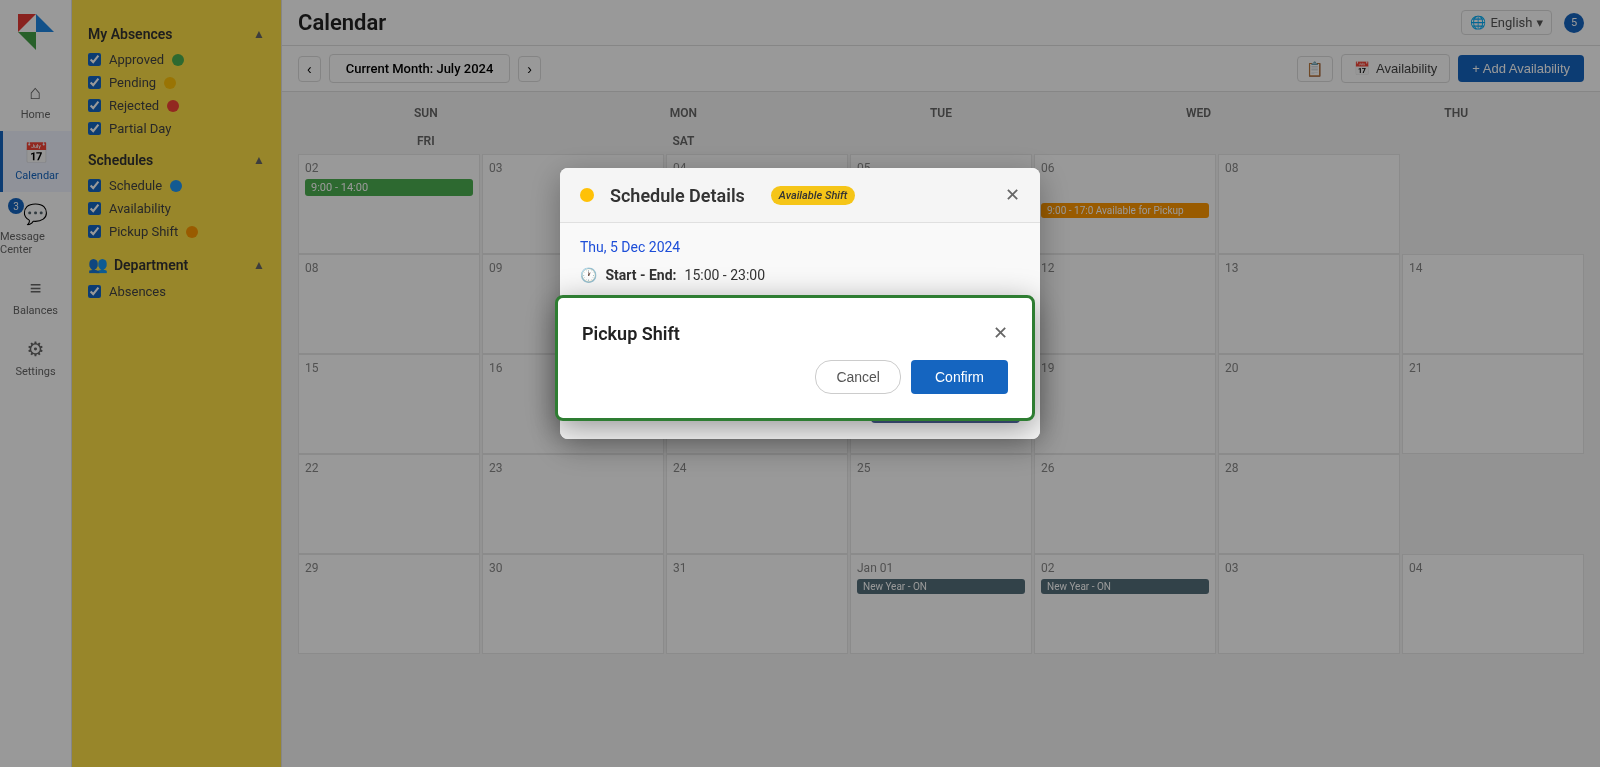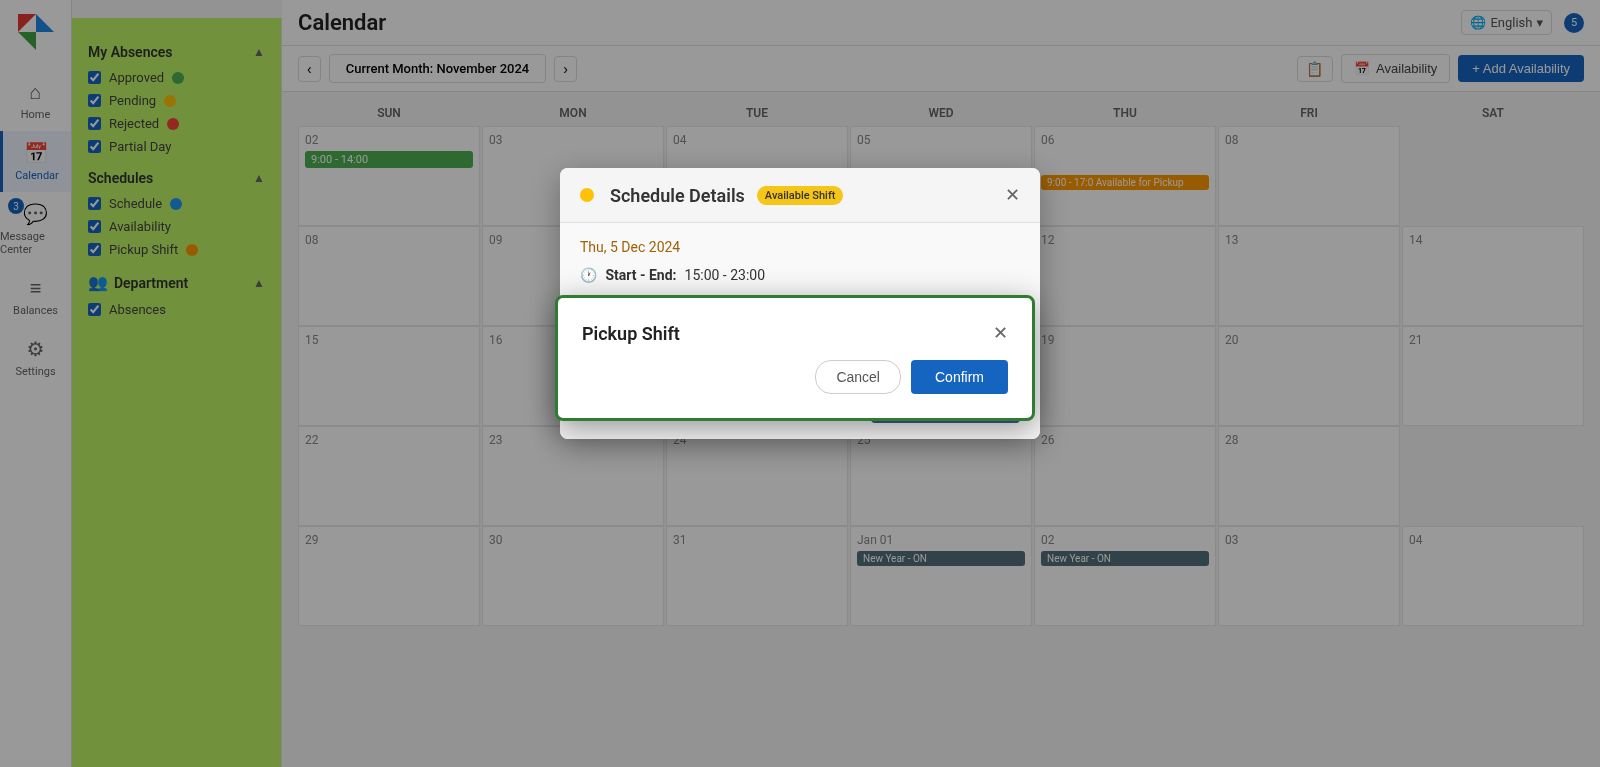--- a/index.html
+++ b/index.html
@@ -8,21 +8,21 @@
     
     .sidebar { width: 72px; background: #fff; display: flex; flex-direction: column; align-items: center; padding-top: 10px; border-right: 1px solid #e0e0e0; z-index: 10; }
     .logo { width: 44px; height: 44px; margin-bottom: 16px; }
     .logo svg { width: 44px; height: 44px; }
     .nav-item { display: flex; flex-direction: column; align-items: center; padding: 10px 0; width: 100%; cursor: pointer; color: #666; font-size: 11px; gap: 4px; }
     .nav-item.active { border-left: 3px solid #1565c0; color: #1565c0; background: #f0f4ff; }
     .nav-item .icon { font-size: 20px; }
     .nav-badge { background: #1565c0; color: white; border-radius: 50%; width: 16px; height: 16px; font-size: 10px; display: flex; align-items: center; justify-content: center; position: relative; top: -8px; left: 8px; }
 
     
-    .left-panel { width: 210px; background: #bef264; border-right: 1px solid #e0e0e0; padding: 16px; overflow-y: auto; margin-top: 18px; }
+    .left-panel { width: 210px; background: #fde047; border-right: 1px solid #e0e0e0; padding: 16px; overflow-y: auto; }
     .section-header { display: flex; justify-content: space-between; align-items: center; margin-bottom: 10px; margin-top: 10px; }
     .section-title { font-size: 14px; font-weight: 600; color: #333; }
     .filter-item { display: flex; align-items: center; gap: 8px; margin-bottom: 8px; font-size: 13px; color: #444; }
     .filter-item input[type="checkbox"] { accent-color: #1565c0; }
     .dot { width: 12px; height: 12px; border-radius: 50%; display: inline-block; }
     .dot-green { background: #4caf50; }
     .dot-yellow { background: #ffc107; }
     .dot-red { background: #f44336; }
     .dot-blue { background: #2196f3; }
     .dot-orange { background: #ff9800; }
@@ -38,41 +38,41 @@
     
     .cal-toolbar { display: flex; align-items: center; padding: 8px 16px; background: #fff; border-bottom: 1px solid #e0e0e0; gap: 8px; }
     .nav-btn { border: 1px solid #ddd; background: #fff; border-radius: 4px; padding: 4px 8px; cursor: pointer; font-size: 14px; }
     .month-label { border: 1px solid #ddd; background: #fff; border-radius: 4px; padding: 6px 16px; font-size: 13px; font-weight: 500; }
     .toolbar-actions { margin-left: auto; display: flex; gap: 8px; align-items: center; }
     .btn-availability { background: #fff; border: 1px solid #ddd; border-radius: 4px; padding: 6px 12px; font-size: 13px; cursor: pointer; display: flex; align-items: center; gap: 6px; color: #444; }
     .btn-primary { background: #1565c0; color: white; border: none; border-radius: 4px; padding: 6px 14px; font-size: 13px; cursor: pointer; }
 
     
     .calendar-grid { flex: 1; overflow-y: auto; padding: 0 16px 16px; }
-    .day-headers { display: grid; grid-template-columns: repeat(7, 1fr); gap: 2px; margin-top: 8px; }
+    .day-headers { display: grid; grid-template-columns: repeat(5, 1fr); gap: 2px; margin-top: 8px; }
     .day-header { text-align: center; font-size: 12px; font-weight: 600; color: #666; padding: 6px 0; text-transform: uppercase; }
     .week-row { display: grid; grid-template-columns: repeat(7, 1fr); gap: 2px; min-height: 100px; }
     .day-cell { background: #fff; border: 1px solid #e8e8e8; padding: 6px; min-height: 100px; }
     .day-num { font-size: 12px; color: #888; margin-bottom: 4px; }
     .event-bar { font-size: 11px; padding: 2px 6px; border-radius: 3px; margin-bottom: 2px; color: #fff; }
     .event-green { background: #4caf50; }
     .event-orange { background: #ff9800; margin-top: 28px; }
     .holiday-bar { background: #546e7a; color: white; font-size: 10px; padding: 2px 6px; border-radius: 3px; margin-bottom: 2px; }
 
     
     .overlay { position: fixed; top: 0; left: 0; width: 100%; height: 100%; background: rgba(0,0,0,0.4); z-index: 100; display: flex; align-items: center; justify-content: center; }
 
     
     .schedule-modal { background: #fff; border-radius: 8px; width: 480px; overflow: hidden; box-shadow: 0 8px 32px rgba(0,0,0,0.3); position: relative; z-index: 101; }
     .schedule-modal-header { background: #f5f5f5; padding: 16px 20px; display: flex; align-items: center; gap: 12px; border-bottom: 1px solid #e0e0e0; }
     .schedule-modal-title { font-size: 18px; font-weight: 600; color: #333; }
     .available-badge { background: #f5c518; color: #333; font-size: 11px; padding: 3px 8px; border-radius: 12px; font-weight: 500; }
     .close-btn { margin-left: auto; background: none; border: none; font-size: 18px; cursor: pointer; color: #666; }
     .schedule-modal-body { padding: 16px 20px; background: #f9f9f9; }
-    .modal-date { font-size: 14px; color: #a16207; margin-bottom: 12px; }
+    .modal-date { font-size: 14px; color: #1d4ed8; margin-bottom: 12px; }
     .modal-time { display: flex; align-items: center; gap: 8px; font-size: 14px; color: #333; margin-bottom: 12px; }
     .modal-footer { padding: 16px 20px; display: flex; justify-content: flex-end; background: #f9f9f9; }
     .btn-request { background: #455a8a; color: white; border: none; border-radius: 4px; padding: 10px 20px; font-size: 14px; cursor: pointer; display: flex; align-items: center; gap: 8px; }
 
     
     .pickup-modal-wrapper { position: fixed; top: 0; left: 0; width: 100%; height: 100%; z-index: 200; display: flex; align-items: center; justify-content: center; }
     .pickup-modal { background: #fff; border: 3px solid #2e7d32; border-radius: 8px; width: 480px; padding: 24px; box-shadow: 0 8px 32px rgba(0,0,0,0.4); }
     .pickup-modal-header { display: flex; justify-content: space-between; align-items: center; margin-bottom: 16px; }
     .pickup-modal-title { font-size: 18px; font-weight: 600; color: #222; }
     .pickup-modal-body { font-size: 14px; color: #333; line-height: 1.6; margin-bottom: 24px; }
@@ -178,21 +178,21 @@
     <div class="lang-selector">
       <span>🌐</span>
       <span>English</span>
       <span>▾</span>
     </div>
     <div class="notification-badge">5</div>
   </div>
 
   <div class="cal-toolbar">
     <button class="nav-btn">‹</button>
-    <span class="month-label">Current Month: November 2024</span>
+    <span class="month-label">Current Month: July 2024</span>
     <button class="nav-btn">›</button>
     <div class="toolbar-actions">
       <button class="nav-btn">📋</button>
       <button class="btn-availability">
         <span>📅</span>
         <span>Availability</span>
       </button>
       <button class="btn-primary">+ Add Availability</button>
     </div>
   </div>
@@ -326,21 +326,21 @@
         </div>
     </div>
   </div>
 </div>
 
 <div class="overlay">
   <div class="schedule-modal" style="position:absolute;top:168px;left:560px;">
     <div class="schedule-modal-header">
       <span style="display:inline-block;width:14px;height:14px;border-radius:50%;background:#ffc107;margin-right:4px;"></span>
       <span class="schedule-modal-title">Schedule Details</span>
-      <span class="available-badge" style="margin-left:0;">Available Shift</span>
+      <span class="available-badge" style="margin-left:14px;font-style:italic;">Available Shift</span>
       <button class="close-btn">✕</button>
     </div>
     <div class="schedule-modal-body">
       <div class="modal-date">Thu, 5 Dec 2024</div>
       <div class="modal-time">
         <span>🕐</span>
         <strong>Start - End:</strong>
         <span>15:00 - 23:00</span>
       </div>
       <div style="background:#fff;border:1px solid #ddd;border-radius:4px;min-height:60px;padding:10px;margin-top:8px;"></div>

